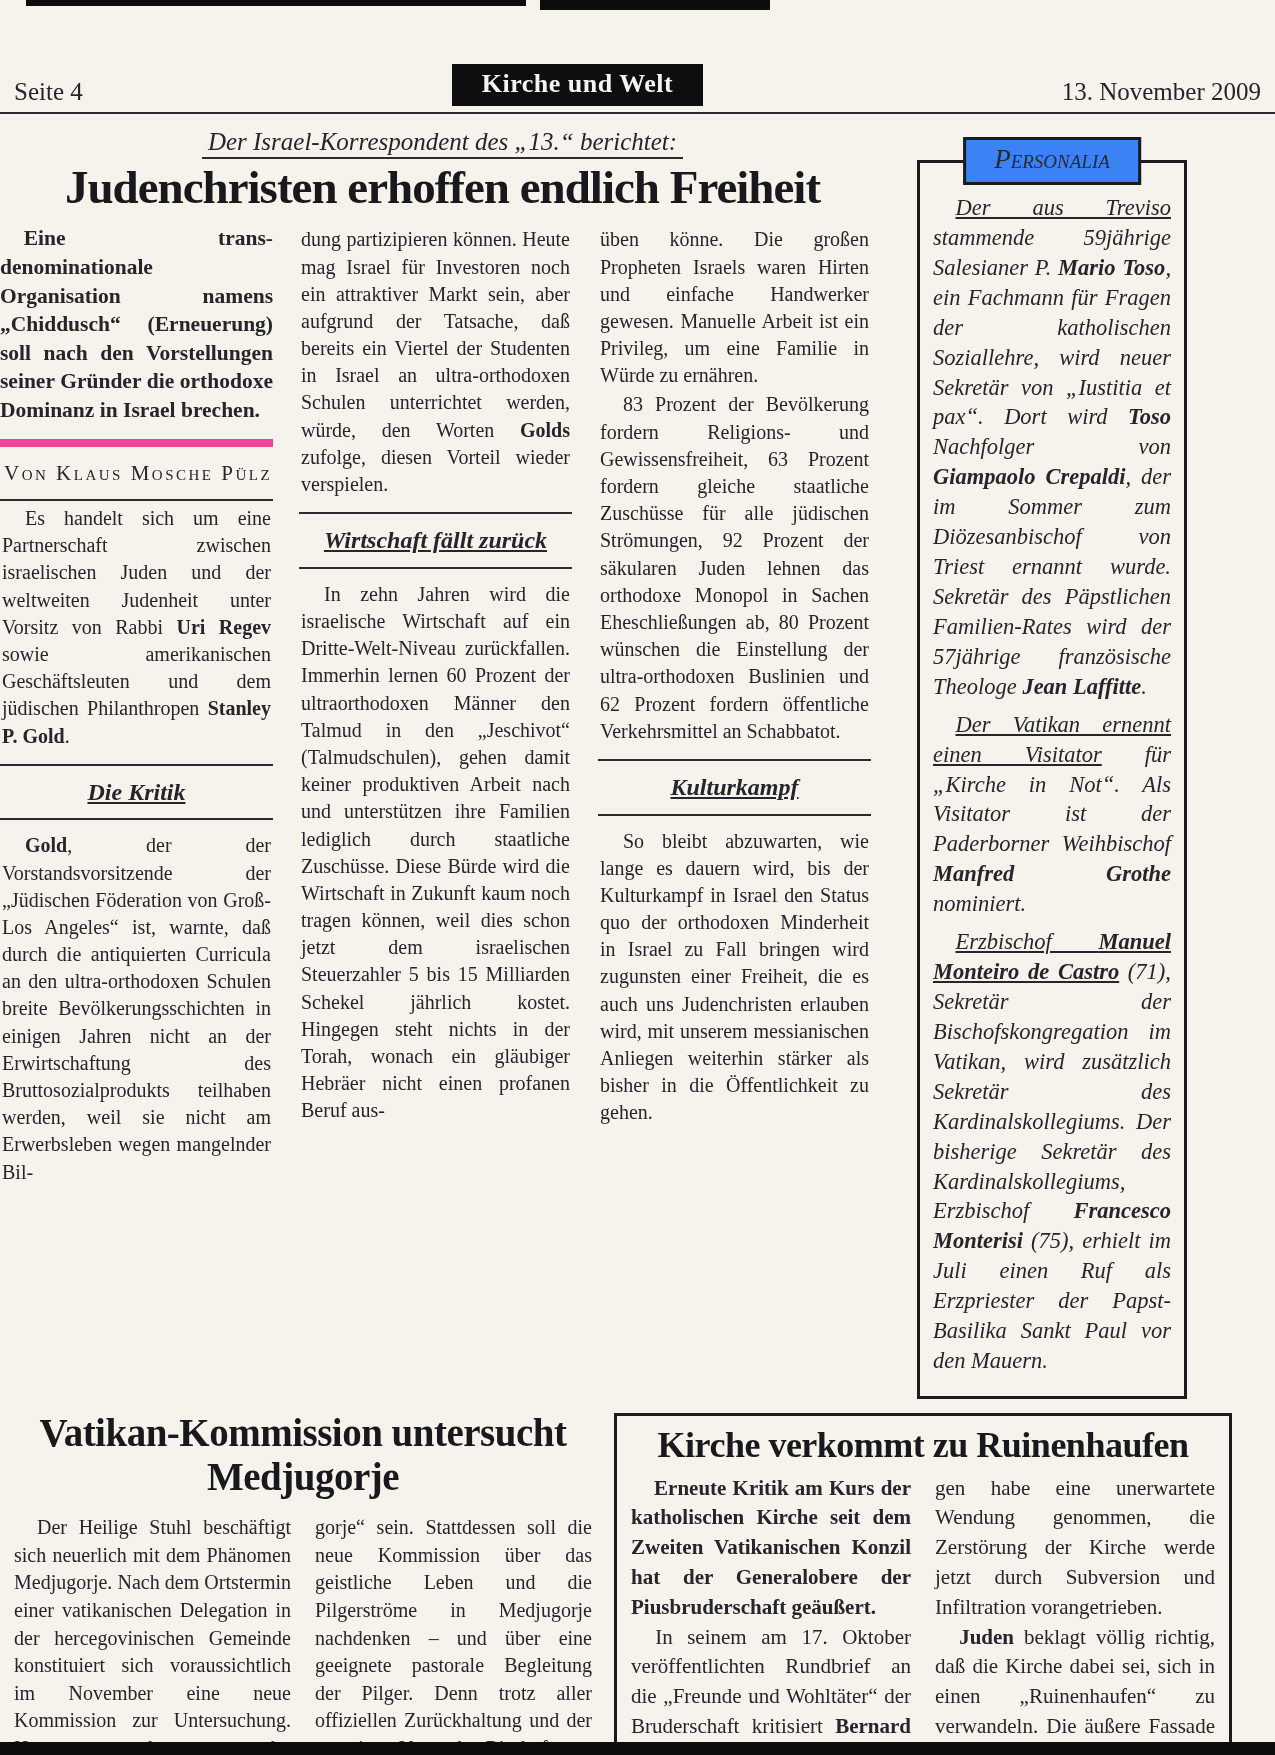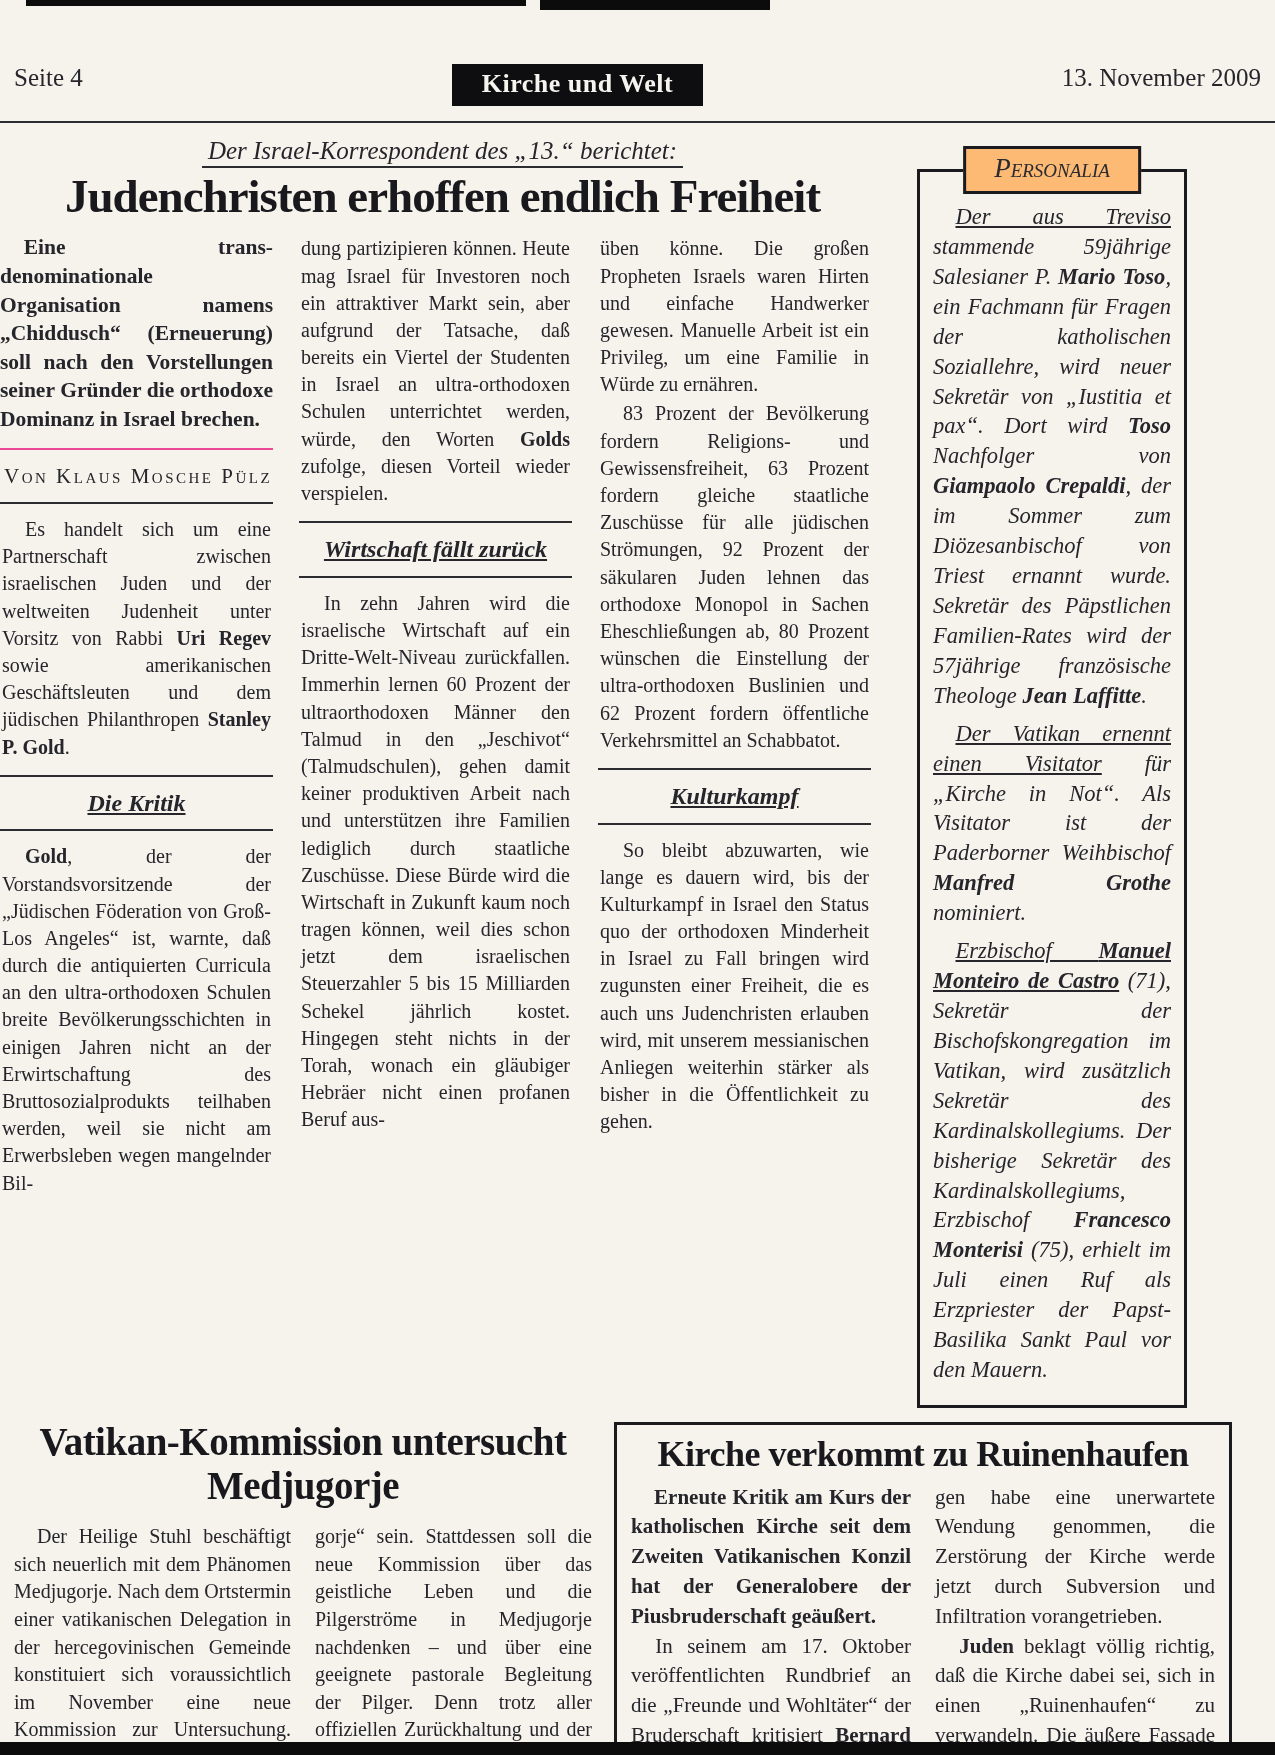--- a/index.html
+++ b/index.html
@@ -8,22 +8,22 @@
     background:#f5f3ec; color:#25252b; overflow:hidden;
     font-family:"Liberation Serif","DejaVu Serif",serif;
     box-sizing:border-box;
   }
   .scan-bar-top { position:absolute; top:0; left:26px; width:500px; height:6px; background:#0c0c0c; }
   .scan-bar-top2 { position:absolute; top:0; left:540px; width:230px; height:10px; background:#0c0c0c; }
   .scan-bar-bottom { position:absolute; bottom:0; left:0; width:1275px; height:13px; background:#0c0c0c; }
 
   
   .hdr {
-    display:flex; justify-content:space-between;
-    padding:64px 14px 15px 14px; border-bottom:2px solid #2b2b30;
+    display:flex; align-items:flex-end; justify-content:space-between;
+    padding:64px 14px 6px 14px; border-bottom:2px solid #2b2b30;
   }
   .page-label { font-size:25px; width:270px; }
   .masthead-box {
     background:#0e0e10; color:#f6f4ee; font-weight:bold; font-size:26px;
     padding:5px 30px 7px 30px; letter-spacing:0.5px; white-space:nowrap;
     transform:translateX(-60px);
   }
   .issue-date { font-size:25px; width:270px; text-align:right; }
 
   
@@ -36,41 +36,41 @@
   h1.main-headline {
     margin:4px 0 12px 0; text-align:center; font-size:47px; letter-spacing:-1px;
     color:#18181d; line-height:1.05; font-weight:bold;
   }
   .cols3 { display:flex; gap:26px; }
   .col { width:273px; text-align:justify; font-size:20px; line-height:1.36; }
   .col p { margin:2px; text-indent:1.15em; overflow-wrap:break-word; hyphens:auto; }
   .col p.cont { text-indent:0; }
   p.lead { font-weight:bold; font-size:21.5px; line-height:1.33; text-indent:1.1em; margin:0; text-align:justify; }
   .byline-block {
-    border-top:2px solid #ec4899; border-bottom:2px solid #2b2b30;
-    margin:14px 0 12px 0; padding:12px 0 12px 4px;
+    border-top:8px solid #ec4899; border-bottom:2px solid #2b2b30;
+    margin:14px 0 4px 0; padding:12px 0 12px 4px;
     font-variant:small-caps; letter-spacing:2.5px; font-size:21px; text-indent:0 !important;
   }
   .subhead-block {
     border-top:2px solid #2b2b30; border-bottom:2px solid #2b2b30;
     margin:14px 0 12px 0; padding:10px 0;
     text-align:center; font-weight:bold; font-style:italic; font-size:24px;
     text-indent:0 !important;
     text-decoration:underline;
   }
 
   
   .aside-zone { width:390px; box-sizing:border-box; padding:46px 88px 0 32px; }
   .personalia {
     position:relative; border:3px solid #1b1b1f; padding:30px 13px 12px 13px;
     font-style:italic; font-size:22.5px; line-height:1.33; text-align:justify;
   }
   .personalia-header {
     position:absolute; top:-26px; left:50%; transform:translateX(-50%);
-    background:#fdba74; border:3px solid #1b1b1f; padding:2px 28px 4px 28px;
+    background:#3b82f6; border:3px solid #1b1b1f; padding:2px 28px 4px 28px;
     font-variant:small-caps; font-size:27px; white-space:nowrap; color:#2a2a30;
   }
   .personalia p { margin:0 0 8px 0; text-indent:1em; }
 
   
   .content-bottom { display:flex; padding:0 14px; margin-top:10px; }
   .medjugorje { width:578px; }
   h2.medju-headline {
     margin:2px 0 16px 0; text-align:center; font-weight:bold;
     font-size:39px; line-height:1.12; letter-spacing:-0.5px; color:#18181d;

